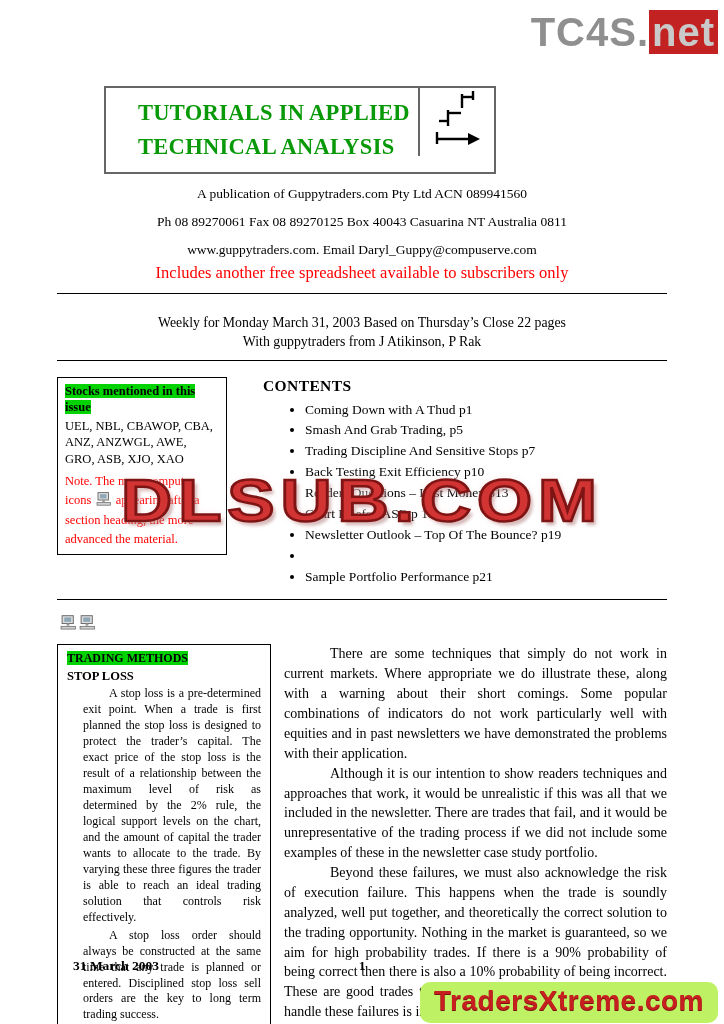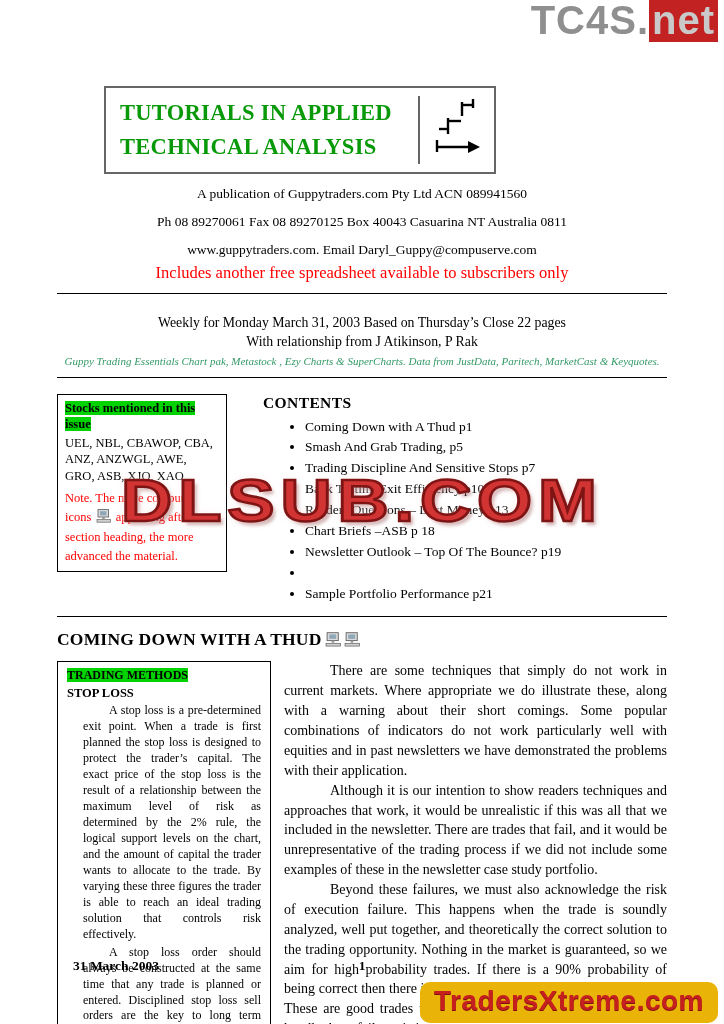--- a/index.html
+++ b/index.html
@@ -3,30 +3,30 @@
 <meta charset="utf-8">
 <style>
   html,body { margin:0; padding:0; background:#e8e8e8; }
   .page {
     position:relative; width:724px; height:1024px; margin:0 auto;
     background:#ffffff; overflow:hidden;
     font-family:"Liberation Serif", serif; color:#000;
   }
   
   .tc4s {
-    position:absolute; top:0px; right:6px;
+    position:absolute; top:12px; right:6px;
     font-family:"Liberation Sans", sans-serif; font-weight:bold;
     font-size:40px; color:#8f8f8f; letter-spacing:1px; line-height:1.0;
   }
   .tc4s .net-box { background:#c32222; color:#c9c9c9; padding:0 3px; }
 
   
   .header-box {
     margin:86px 0 0 104px; width:392px; border:2px solid #666;
-    display:flex; align-items:center; box-sizing:border-box; background:#fff;
+    display:flex; align-items:flex-start; box-sizing:border-box; background:#fff;padding-left:18px;
   }
   .header-title {
     flex:1; padding:8px 6px 8px 14px; font-size:22.5px; font-weight:bold;
     color:#079907; line-height:1.5; letter-spacing:0.3px;
   }
   .chart-cell { width:74px; border-left:2px solid #666; display:flex; align-items:center; justify-content:center; background:#fff; }
 
   .center { text-align:center; }
   .pub-line { font-size:13.5px; margin-top:12px; }
   .pub-first { margin-top:12px; }
@@ -75,21 +75,21 @@
   .tm-para { text-align:justify; line-height:1.33; text-indent:26px; margin:2px 0 0 16px; }
   .body-col { flex:1; font-size:14px; }
   .body-para { text-align:justify; line-height:1.42; text-indent:46px; margin:0; }
 
   
   .footer { position:absolute; left:57px; right:57px; top:958px; font-weight:bold; font-size:13.5px;padding-left:16px; }
   .footer-page { position:absolute; left:0; right:0; text-align:center; top:0; }
 
   .txtreme {
     position:absolute; right:6px; top:982px;
-    background:#eab308; border-radius:10px; padding:3px 14px 6px;
+    background:#bef264; border-radius:10px; padding:3px 14px 6px;
     font-family:"Liberation Sans", sans-serif; font-weight:bold;
     font-size:28px; color:#c61f1f; letter-spacing:0.5px;
     text-shadow:0 1px 0 #7c1010;
   }
 
   .pc-icon { display:inline-block; vertical-align:-2px; margin:0 1px; }
 </style>
 </head>
 <body>
 
@@ -122,22 +122,21 @@
   </div>
 
   <div class="center pub-line pub-first">A publication of Guppytraders.com Pty Ltd ACN 089941560</div>
   <div class="center pub-line">Ph 08 89270061  Fax 08 89270125  Box 40043 Casuarina NT Australia  0811</div>
   <div class="center pub-line">www.guppytraders.com.  Email  Daryl_Guppy@compuserve.com</div>
   <div class="center red-line">Includes another free spreadsheet available to subscribers only</div>
 
   <hr class="rule">
 
   <div class="center weekly">Weekly for Monday March 31, 2003 Based on Thursday’s Close 22 pages</div>
-  <div class="center contrib">With relationship from  J Atikinson, P Rak</div>
-  <div class="center tools">Guppy Trading Essentials Chart pak, Metastock , Ezy Charts &amp; SuperCharts. Data from JustData, Paritech, MarketCast &amp; Keyquotes.</div>
+  <div class="center contrib">With guppytraders from  J Atikinson, P Rak</div>
 
   <hr class="rule">
 
   <div class="toc-area">
     <div class="stocks-box">
       <span class="hl-green">Stocks mentioned in this issue</span>
       <div class="stocks-list">UEL, NBL, CBAWOP, CBA, ANZ, ANZWGL, AWE, GRO, ASB, XJO, XAO</div>
       <div class="stocks-note">
         <span>Note. The more computer icons</span>
         <span class="pc-icon">
@@ -164,21 +163,21 @@
         <li>Newsletter Outlook – Top Of The Bounce?  p19</li>
         <li></li>
         <li>Sample Portfolio Performance p21</li>
       </ul>
     </div>
   </div>
 
   <hr class="rule">
 
   <div class="article-heading">
-    <span>COMING DOWN WITH A THUD</span><span class="icons"><span class="pc-icon"><svg width="17" height="15" viewBox="0 0 16 14" aria-hidden="true">
+    <span class="icons"><span class="pc-icon"><svg width="17" height="15" viewBox="0 0 16 14" aria-hidden="true">
             <rect x="2" y="0.6" width="10.5" height="7.4" fill="#dcdcdc" stroke="#666" stroke-width="0.9"></rect>
             <rect x="4" y="2.2" width="6.5" height="4.2" fill="#8fa8b8"></rect>
             <rect x="6.2" y="8" width="2.6" height="2" fill="#999"></rect>
             <rect x="1" y="10.6" width="13.5" height="2.6" fill="#cfcfcf" stroke="#666" stroke-width="0.7"></rect>
           </svg></span><span class="pc-icon"><svg width="17" height="15" viewBox="0 0 16 14" aria-hidden="true">
             <rect x="2" y="0.6" width="10.5" height="7.4" fill="#dcdcdc" stroke="#666" stroke-width="0.9"></rect>
             <rect x="4" y="2.2" width="6.5" height="4.2" fill="#8fa8b8"></rect>
             <rect x="6.2" y="8" width="2.6" height="2" fill="#999"></rect>
             <rect x="1" y="10.6" width="13.5" height="2.6" fill="#cfcfcf" stroke="#666" stroke-width="0.7"></rect>
           </svg></span></span>

